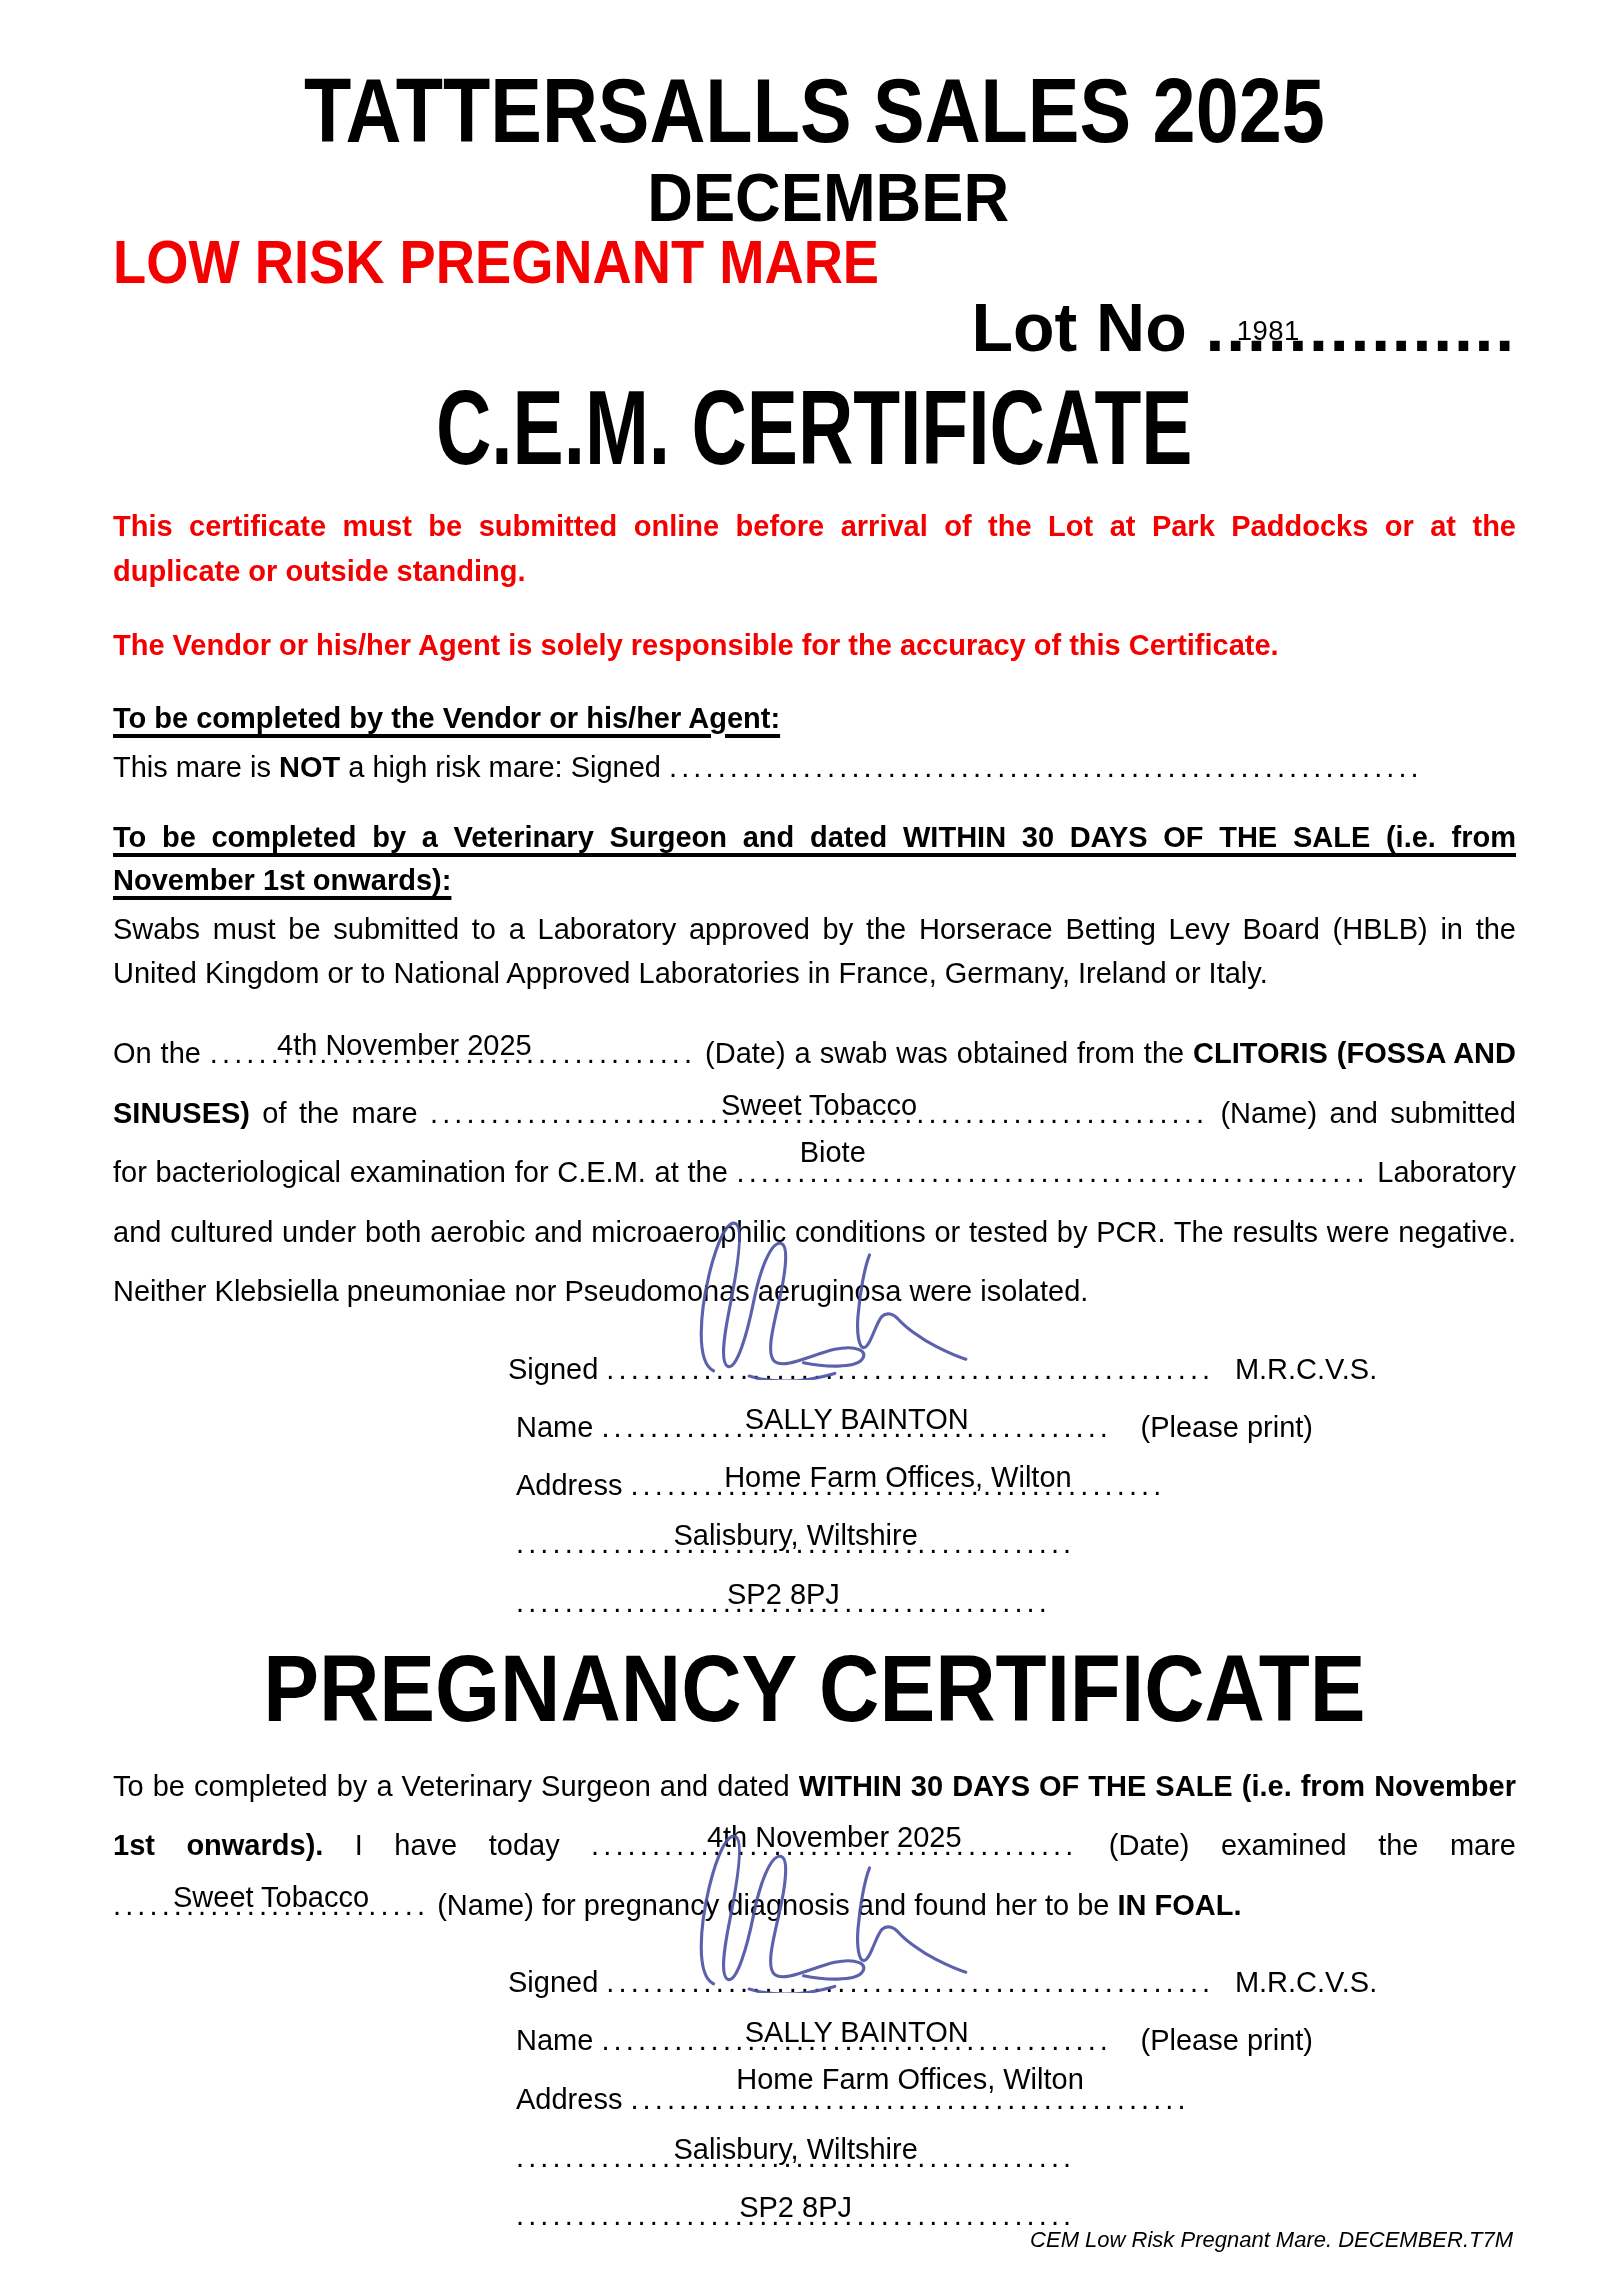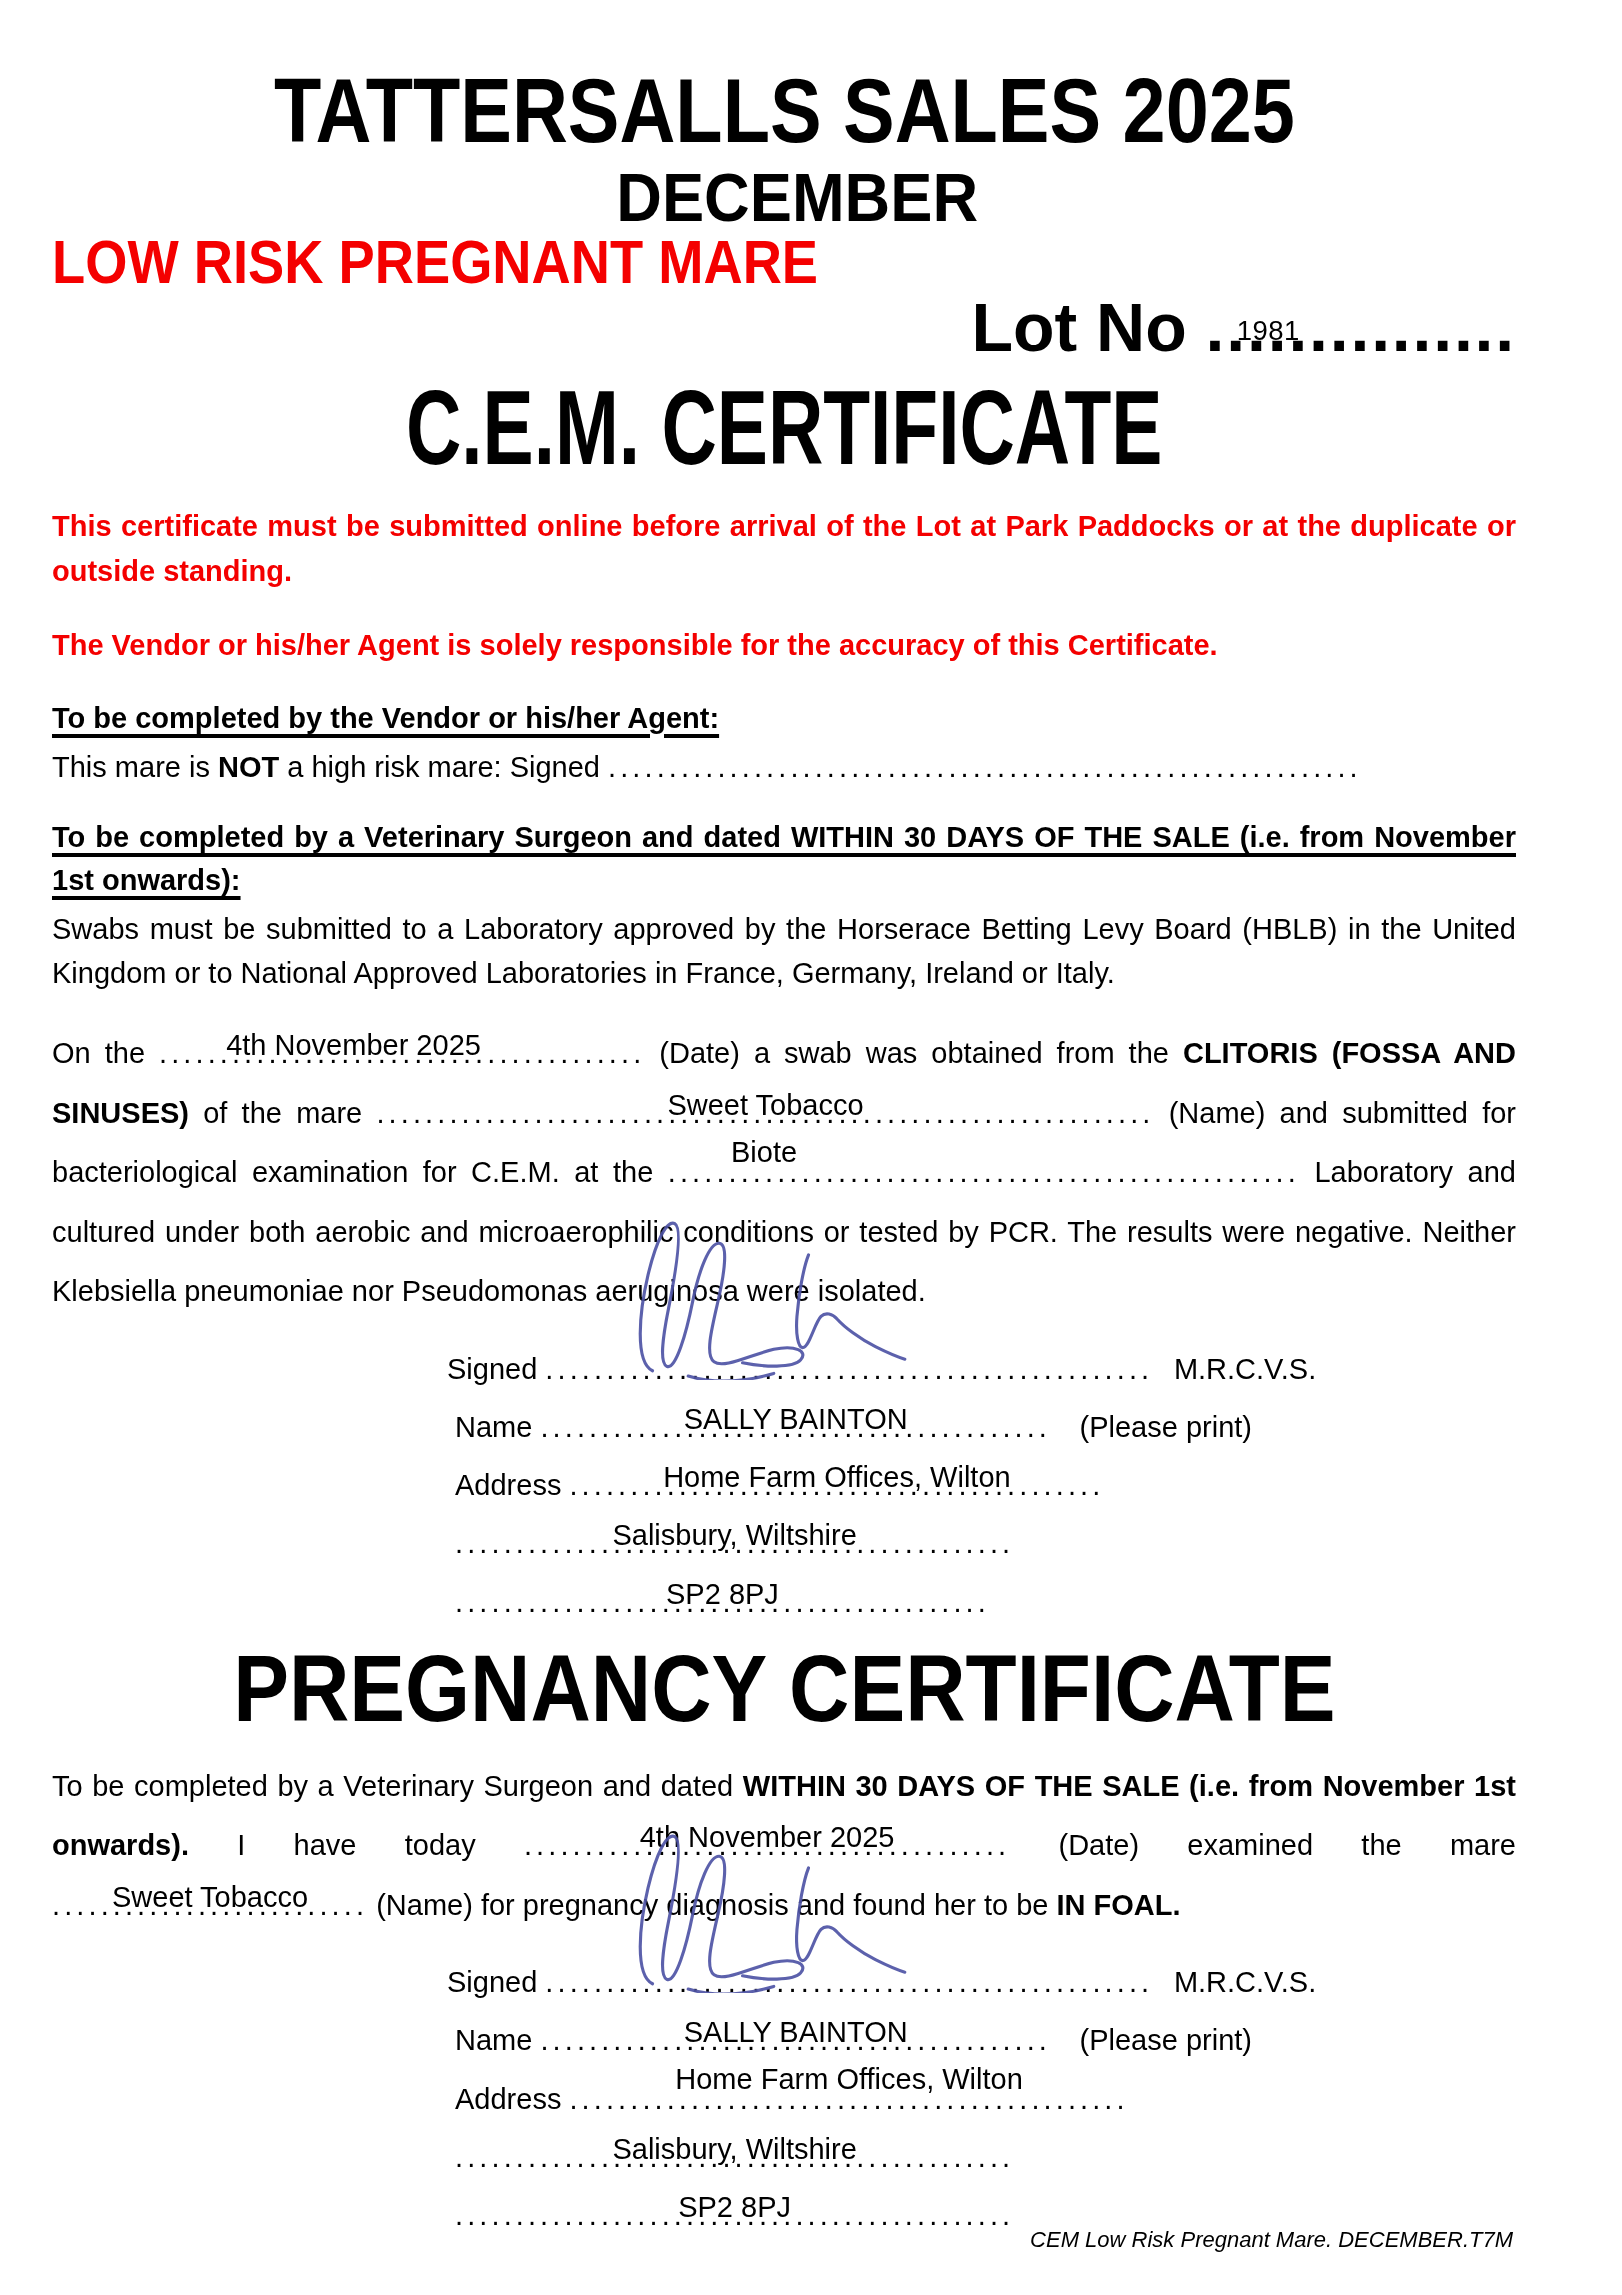--- a/index.html
+++ b/index.html
@@ -5,21 +5,21 @@
   :root{
     --red:#f40000;
     --ink:#4e54a5;
   }
   html,body{margin:0;padding:0;background:#9a9a9a;}
   .page{
     width:1622px;height:2295px;background:#ffffff;position:relative;
     font-family:"Liberation Sans", sans-serif;color:#000;overflow:hidden;
     margin:0 auto;
   }
-  .content{position:absolute;left:0;top:0;right:0;bottom:0;padding:64px 106px 0 52px;}
+  .content{position:absolute;left:0;top:0;right:0;bottom:0;padding:64px 106px 0 113px;}
 
   .squeeze{display:inline-block;transform:scaleX(0.86);transform-origin:50% 50%;white-space:nowrap;}
   .squeeze-cem{display:inline-block;transform:scaleX(0.73);transform-origin:50% 50%;white-space:nowrap;}
   .squeeze-preg{display:inline-block;transform:scaleX(0.88);transform-origin:50% 50%;white-space:nowrap;}
   .squeeze-r{display:inline-block;transform:scaleX(0.93);transform-origin:100% 50%;white-space:nowrap;}
   .squeeze-l{display:inline-block;transform:scaleX(0.89);transform-origin:0% 50%;white-space:nowrap;}
 
   .h-title{text-align:center;font-weight:bold;font-size:90px;line-height:1.05;}
   .december{text-align:center;font-weight:bold;font-size:68px;line-height:1;margin-top:4.6px;}
   .lowrisk{color:var(--red);font-weight:bold;font-size:61px;line-height:1;margin-top:1px;}

